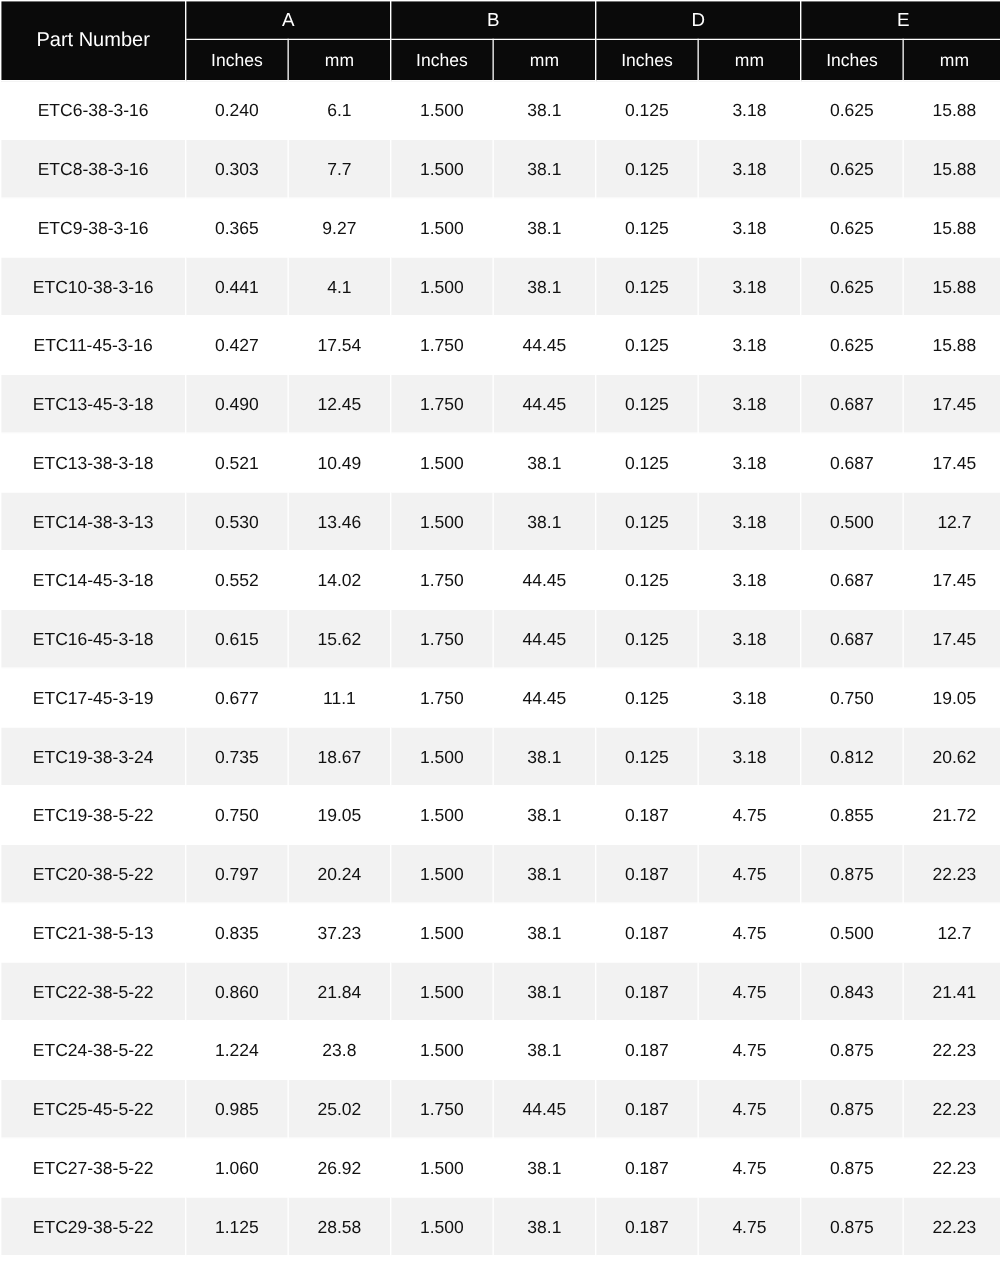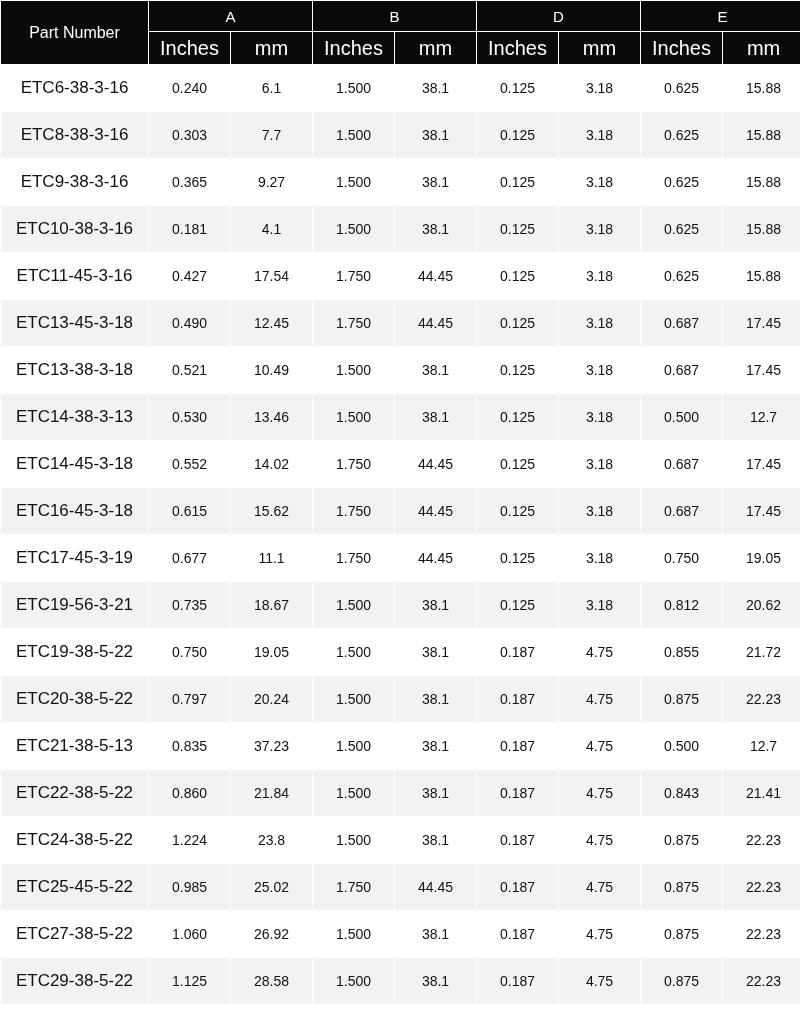--- a/index.html
+++ b/index.html
@@ -32,41 +32,41 @@
     font-size: 16px;
     height: 60px;
     border-right: 2px solid #ffffff;
   }
   th.group-head {
     font-size: 15px;
     height: 28px;
     border-left: 2px solid #ffffff;
   }
   th.sub-head {
-    font-size: 20px;
+    font-size: 14px;
     height: 30px;
   }
   th.sub-head.first-of-group {
     border-left: 2px solid #ffffff;
   }
   tbody td {
     height: 44px;
     font-size: 14px;
     color: #111111;
     border: 1px solid #d9d9d9;
   }
   tbody tr:nth-child(odd) td {
     background: #ffffff;
   }
   tbody tr:nth-child(even) td {
     background: #f2f2f2;
   }
   td.part-cell {
     text-align: left;
-    font-size: 17px;
+    font-size: 14px;
   }
   col.c-part { width: 148px; }
   col.c-in   { width: 82px; }
   col.c-mm   { width: 82px; }
 </style>
 </head>
 <body>
 
 <table id="spec-table">
   <colgroup>
@@ -128,21 +128,21 @@
         <td>9.27</td>
         <td>1.500</td>
         <td>38.1</td>
         <td>0.125</td>
         <td>3.18</td>
         <td>0.625</td>
         <td>15.88</td>
       </tr>
       <tr>
         <td class="part-cell">ETC10-38-3-16</td>
-        <td>0.181</td>
+        <td>0.441</td>
         <td>4.1</td>
         <td>1.500</td>
         <td>38.1</td>
         <td>0.125</td>
         <td>3.18</td>
         <td>0.625</td>
         <td>15.88</td>
       </tr>
       <tr>
         <td class="part-cell">ETC11-45-3-16</td>
@@ -215,21 +215,21 @@
         <td>0.677</td>
         <td>11.1</td>
         <td>1.750</td>
         <td>44.45</td>
         <td>0.125</td>
         <td>3.18</td>
         <td>0.750</td>
         <td>19.05</td>
       </tr>
       <tr>
-        <td class="part-cell">ETC19-56-3-21</td>
+        <td class="part-cell">ETC19-38-3-24</td>
         <td>0.735</td>
         <td>18.67</td>
         <td>1.500</td>
         <td>38.1</td>
         <td>0.125</td>
         <td>3.18</td>
         <td>0.812</td>
         <td>20.62</td>
       </tr>
       <tr>

